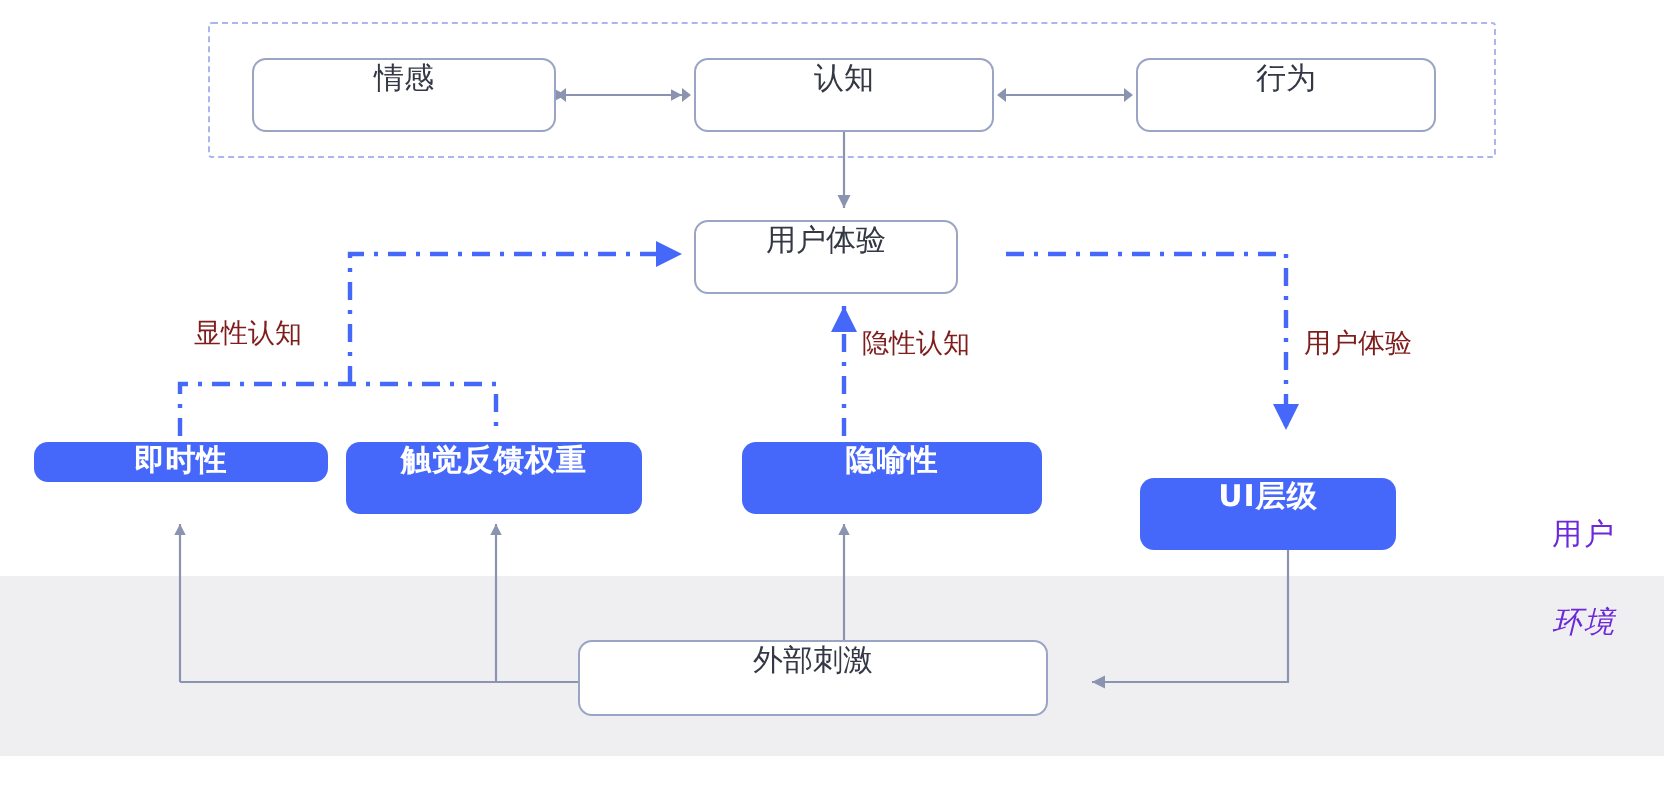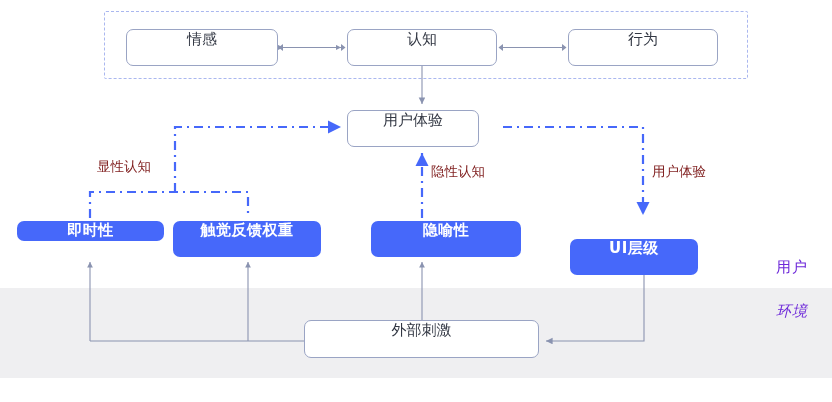--- a/index.html
+++ b/index.html
@@ -186,21 +186,21 @@
   <div class="node accent" style="left:173px;top:221px;width:148px;height:36px;">
     <span>触觉反馈权重</span>
   </div>
   <div class="node accent" style="left:347px;top:221px;width:150px;height:36px;margin-left:24px;">
     <span>隐喻性</span>
   </div>
   <div class="node accent" style="left:570px;top:239px;width:128px;height:36px;">
     <span>UI层级</span>
   </div>
 
-  <div class="node plain" style="left:304px;top:320px;width:235px;height:38px;">
+  <div class="node plain" style="left:289px;top:320px;width:235px;height:38px;">
     <span>外部刺激</span>
   </div>
 
   <div class="edge-label" style="left:97px;top:158px;">显性认知</div>
   <div class="edge-label" style="left:431px;top:163px;">隐性认知</div>
   <div class="edge-label" style="left:652px;top:163px;">用户体验</div>
 
 </div>
 
 </body></html>

